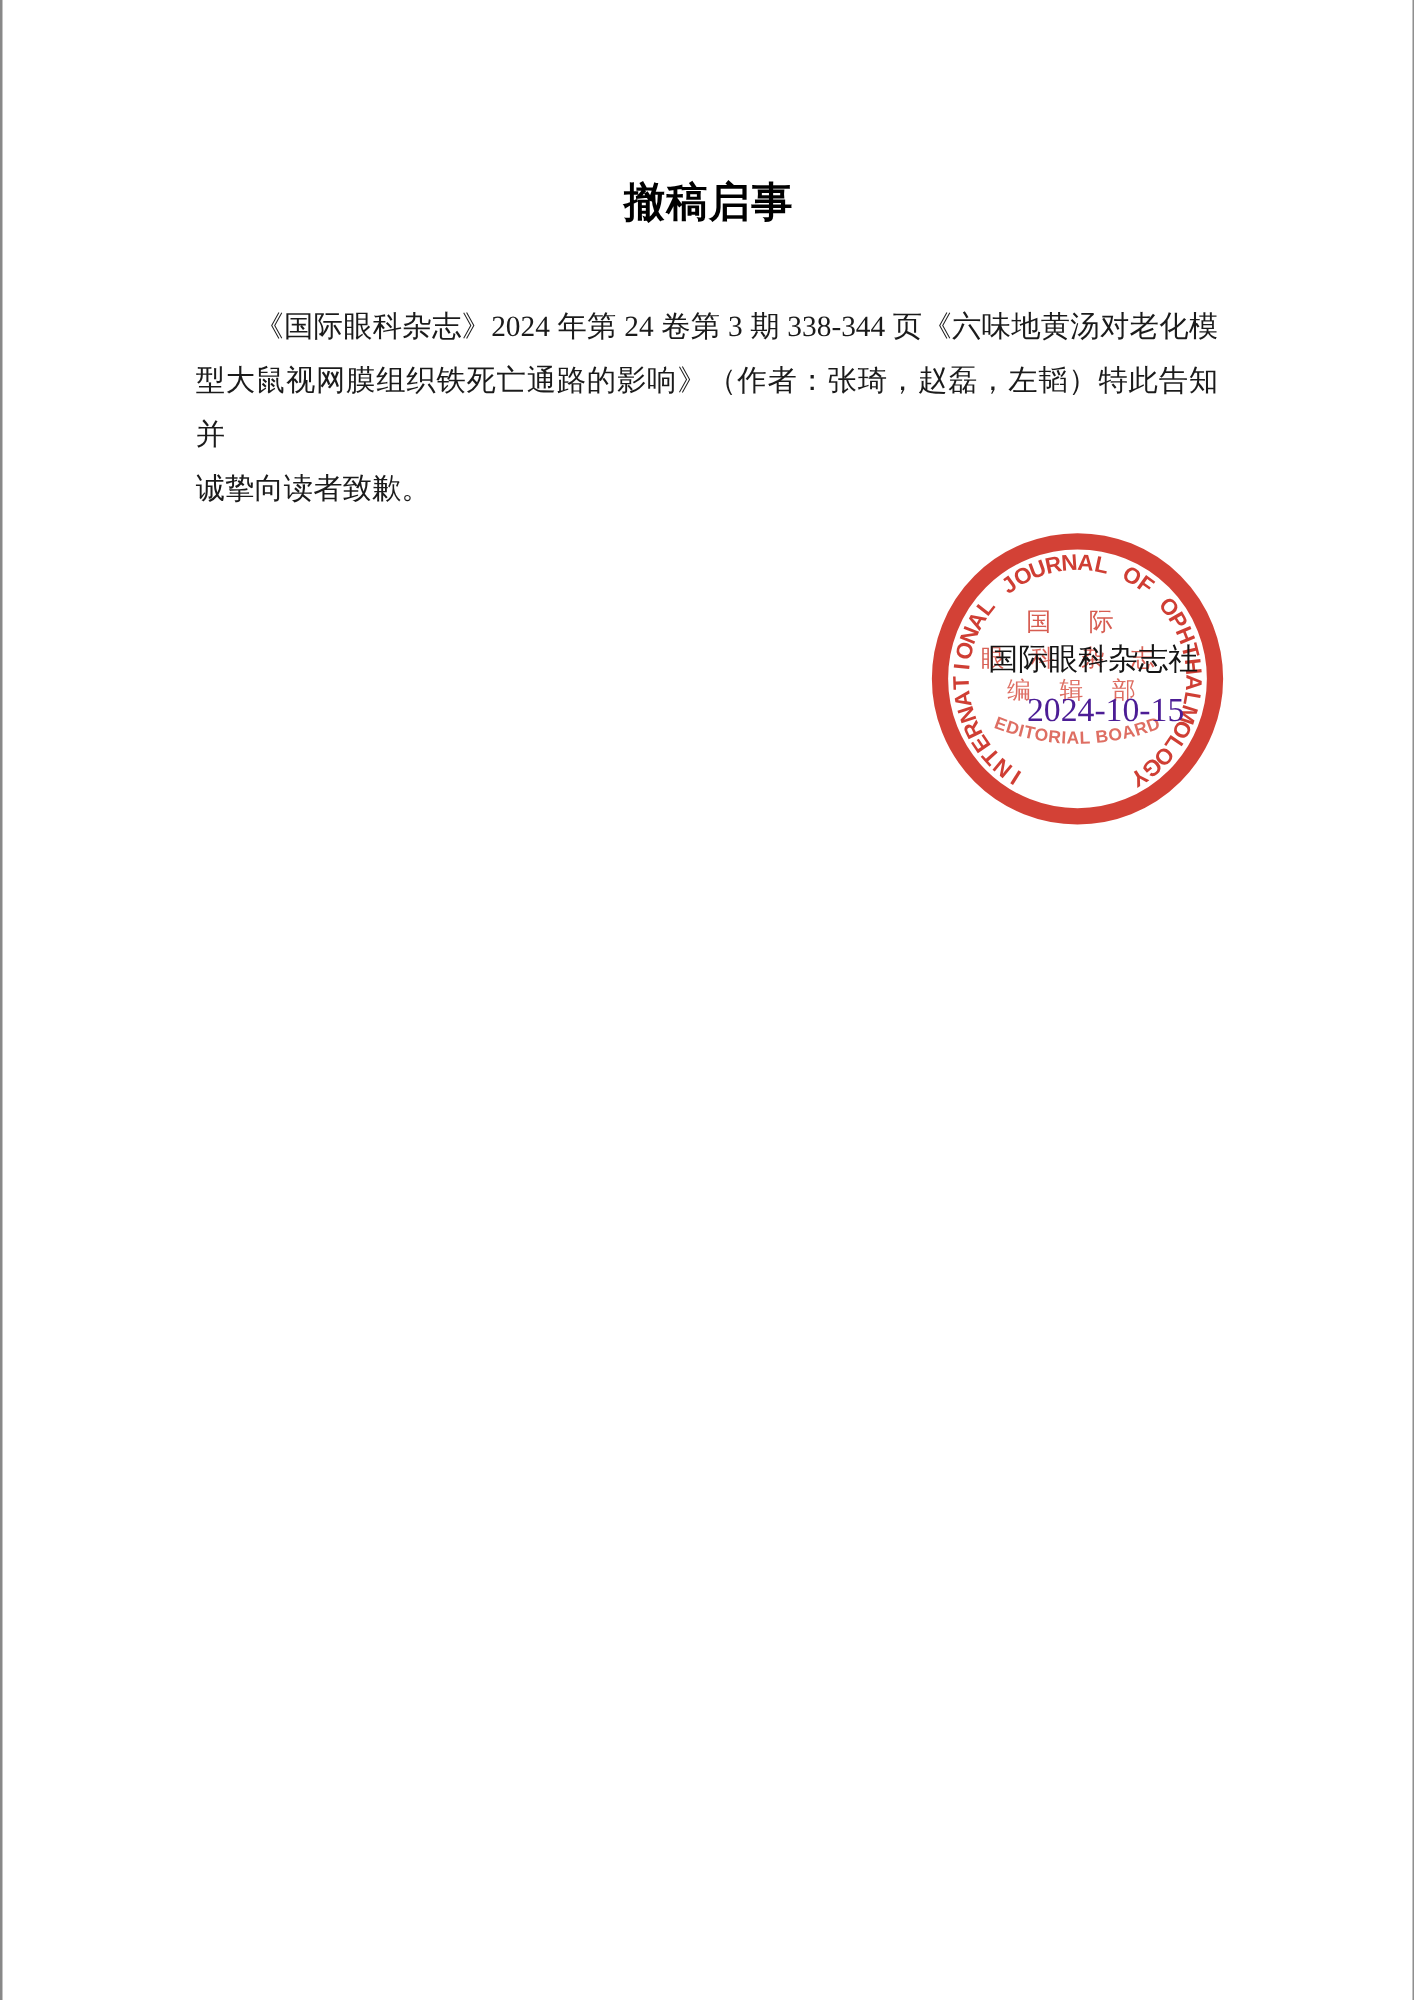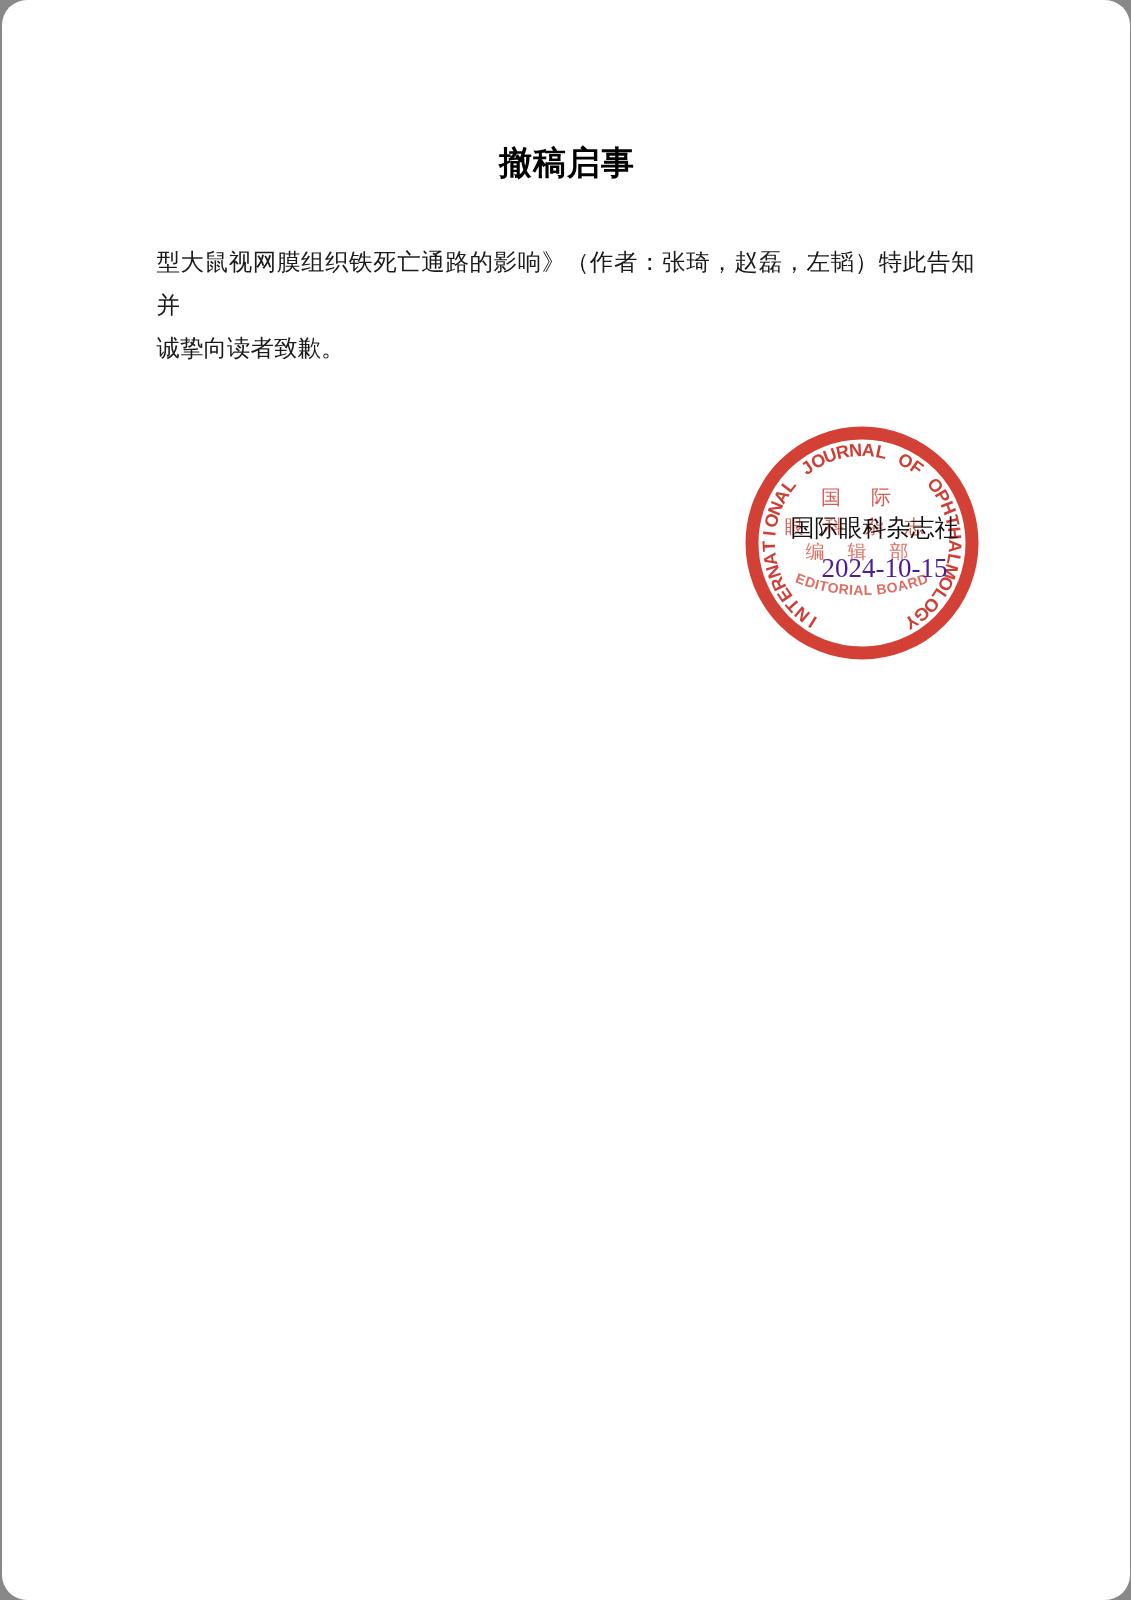--- a/index.html
+++ b/index.html
@@ -4,21 +4,20 @@
 <style>
   html,body{margin:0;padding:0;background:#888;}
   .page{
     position:relative;
     width:1128px;height:1600px;
     margin:0 auto;
     background:#ffffff;
     overflow:hidden;
     font-family:"Liberation Serif","DejaVu Serif",serif;
     color:#1b1b1b;
-    border-radius:25px;
   }
   .doc-title{
     position:absolute;top:144px;left:0;width:1131px;
     text-align:center;
     font-size:33px;line-height:38px;font-weight:bold;
     color:#000;
     letter-spacing:1px;
   }
   .body-text{
     position:absolute;left:155px;top:241px;width:818px;
@@ -70,20 +69,21 @@
   }
 </style>
 </head>
 <body>
 
 <div class="page">
 
   <div class="doc-title">撤稿启事</div>
 
   <div class="body-text">
+    <div class="line jl indent">《国际眼科杂志》2024 年第 24 卷第 3 期 338-344 页《六味地黄汤对老化模</div>
     <div class="line jl">型大鼠视网膜组织铁死亡通路的影响》（作者：张琦，赵磊，左韬）特此告知并</div>
     <div class="line">诚挚向读者致歉。</div>
   </div>
 
   <div class="stamp">
     <svg viewBox="0 0 260 260" xmlns="http://www.w3.org/2000/svg">
 
       <circle cx="130" cy="130" r="110" fill="none" stroke-width="13" stroke="#d23a2e"></circle>
 
       <g class="ringtext">

